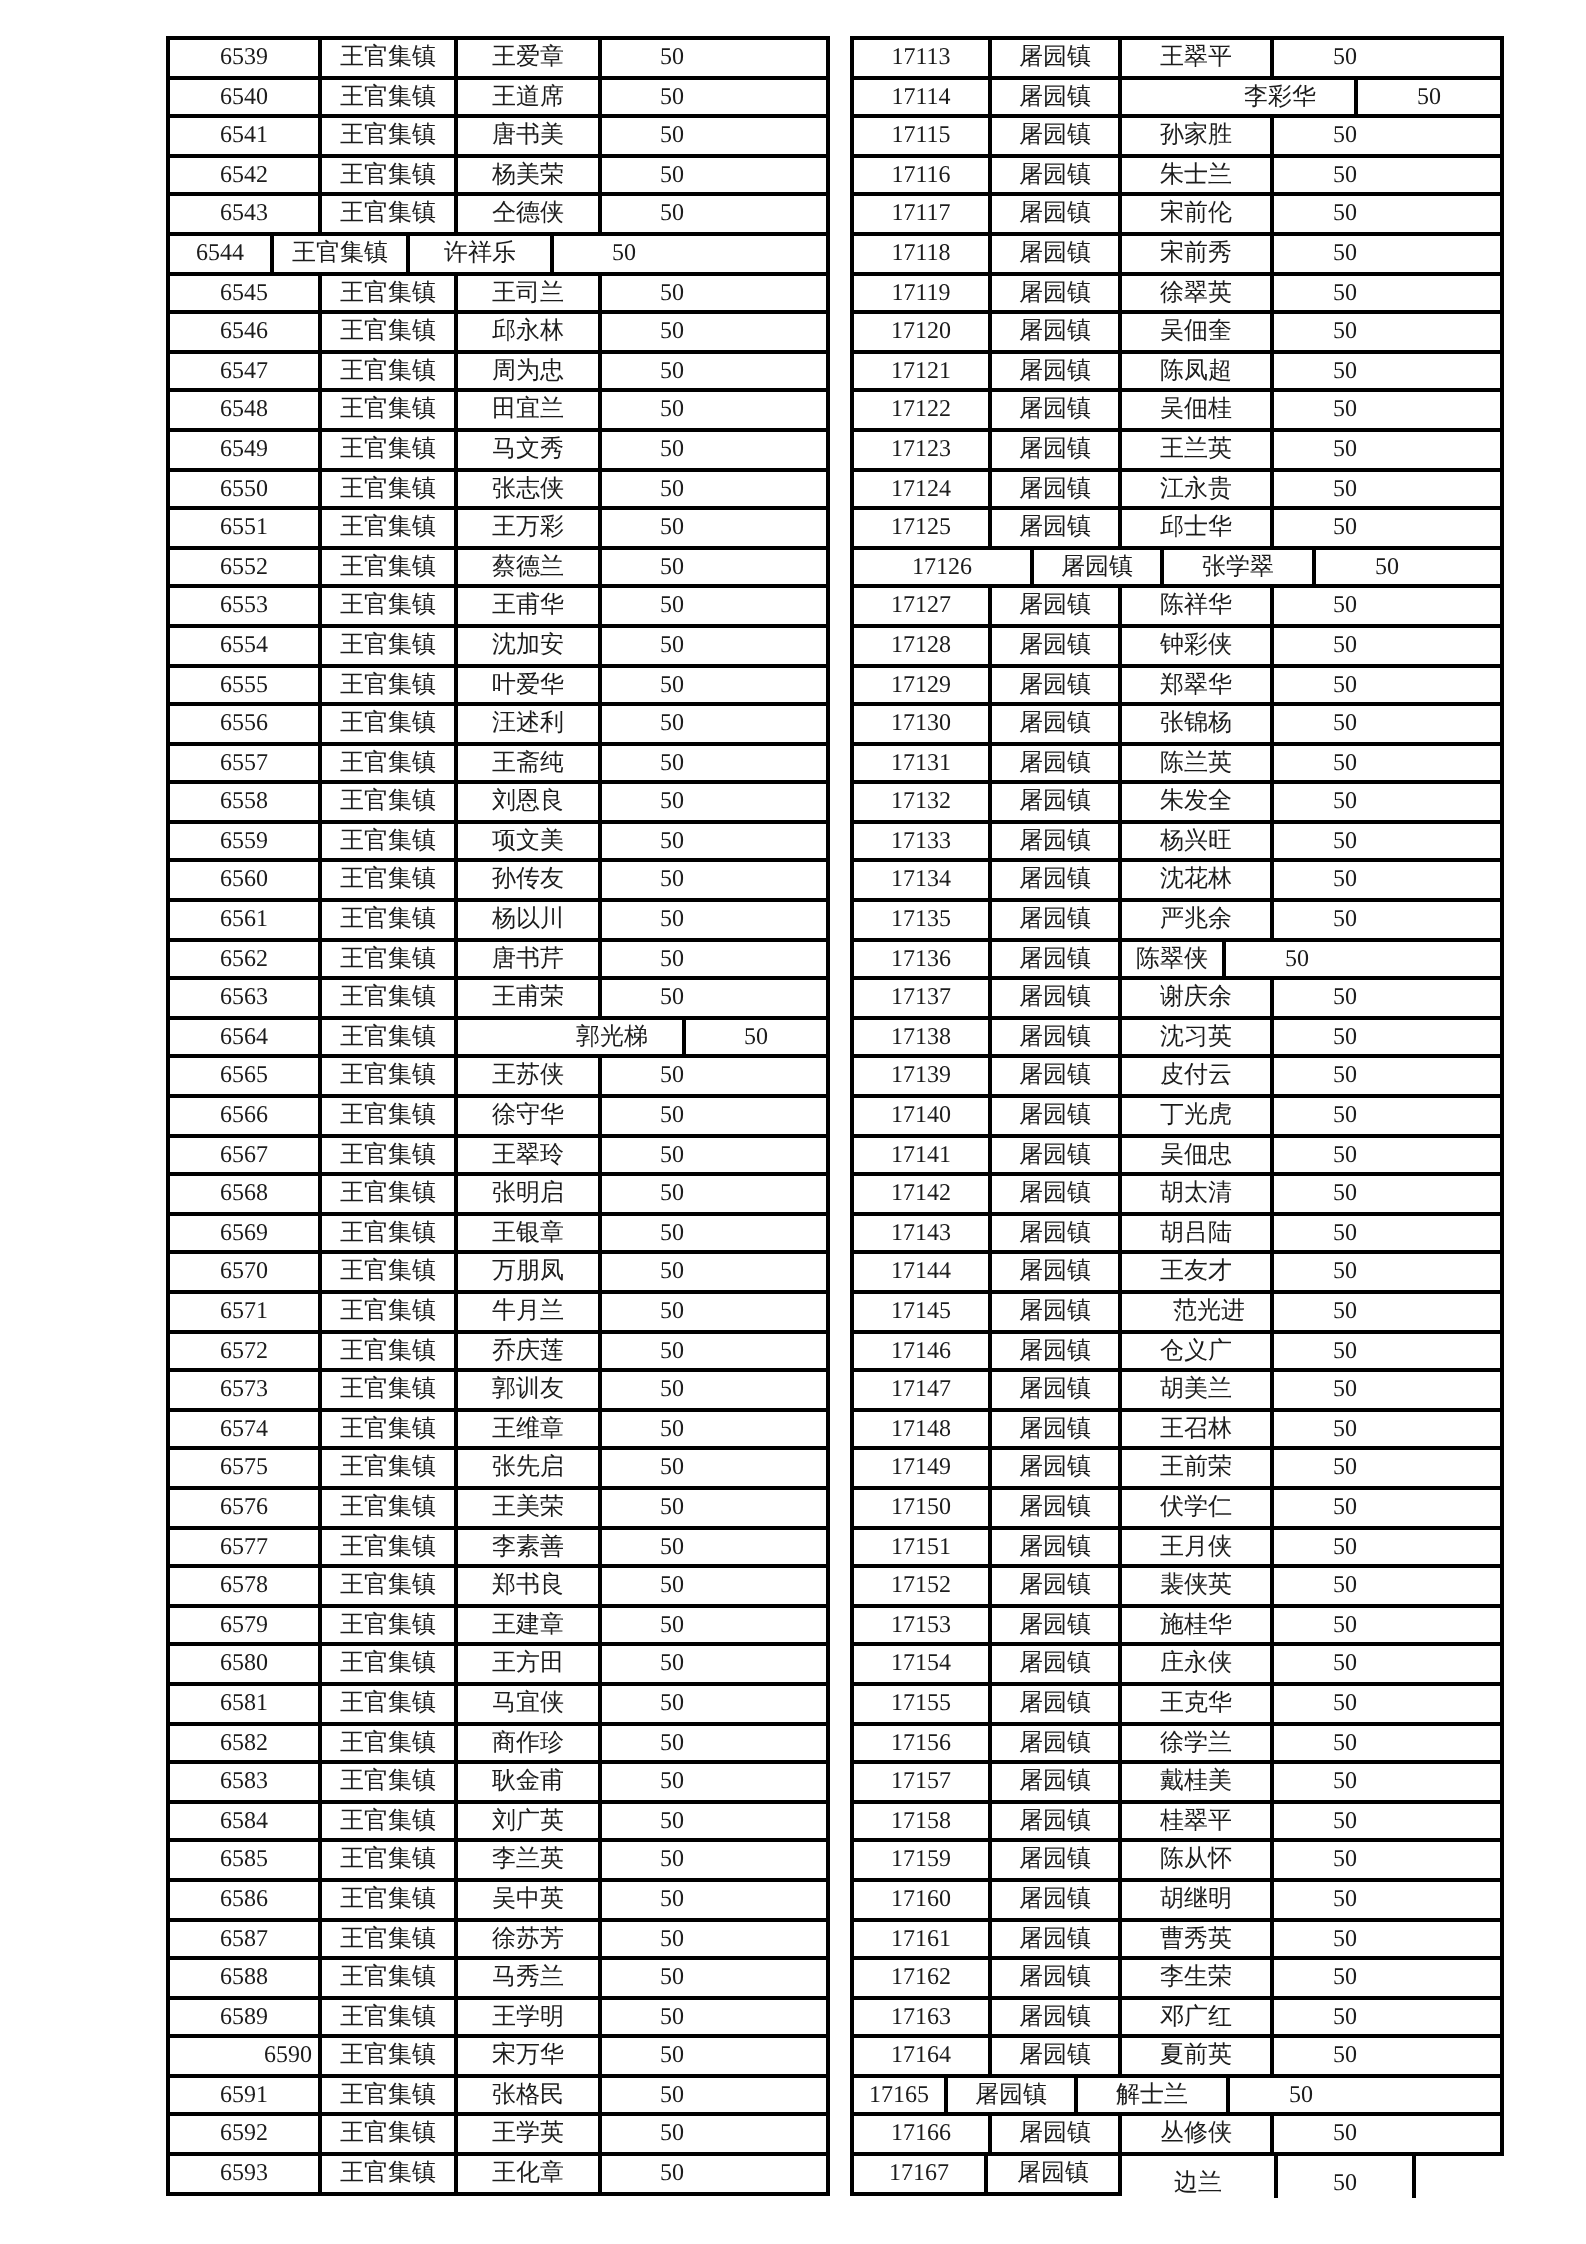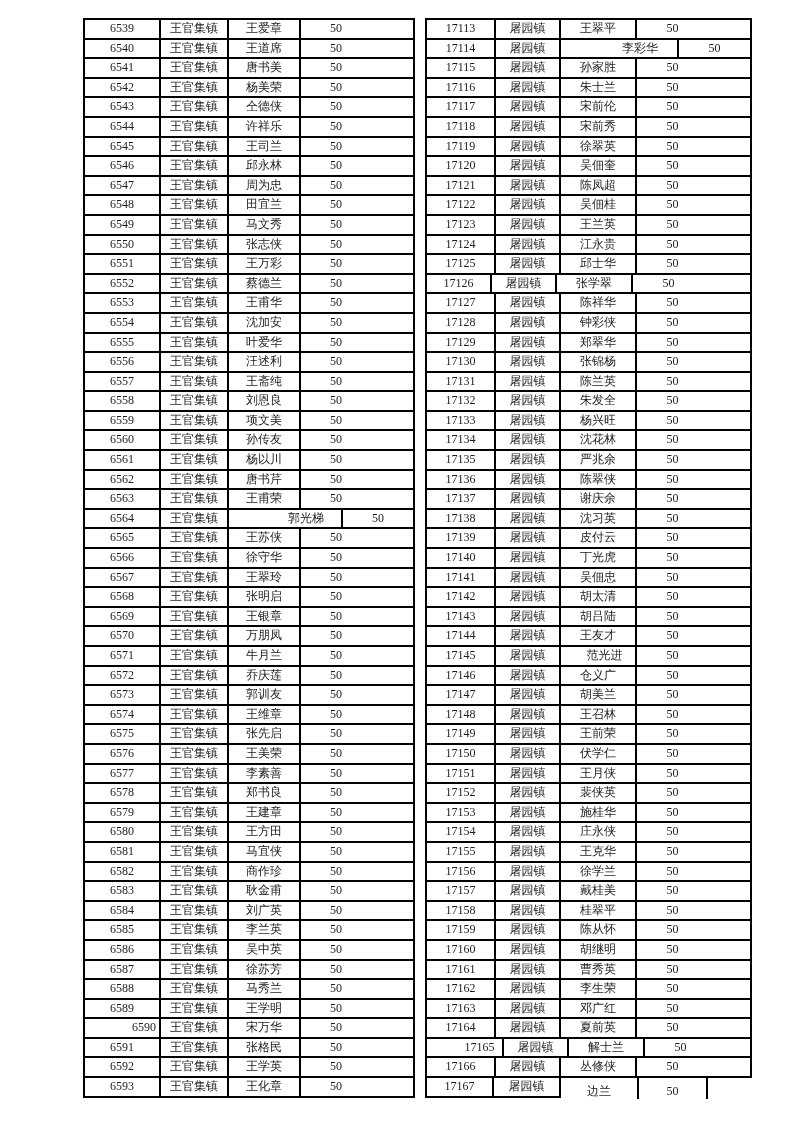--- a/index.html
+++ b/index.html
@@ -99,21 +99,21 @@
         <div class="tcell" style="width: 72px;">杨美荣</div>
         <div class="tcell noborder" style="width: 70px;">50</div>
       </div>
       <div class="trow">
         <div class="tcell" style="width: 76px;">6543</div>
         <div class="tcell" style="width: 68px;">王官集镇</div>
         <div class="tcell" style="width: 72px;">仝德侠</div>
         <div class="tcell noborder" style="width: 70px;">50</div>
       </div>
       <div class="trow">
-        <div class="tcell" style="width: 76px;">6544</div>
+        <div class="tcell" style="width: 52px;">6544</div>
         <div class="tcell" style="width: 68px;">王官集镇</div>
         <div class="tcell" style="width: 72px;">许祥乐</div>
         <div class="tcell noborder" style="width: 70px;">50</div>
       </div>
       <div class="trow">
         <div class="tcell" style="width: 76px;">6545</div>
         <div class="tcell" style="width: 68px;">王官集镇</div>
         <div class="tcell" style="width: 72px;">王司兰</div>
         <div class="tcell noborder" style="width: 70px;">50</div>
       </div>
@@ -479,21 +479,21 @@
         <div class="tcell" style="width: 76px;">江永贵</div>
         <div class="tcell noborder" style="width: 71px;">50</div>
       </div>
       <div class="trow">
         <div class="tcell" style="width: 69px;">17125</div>
         <div class="tcell" style="width: 65px;">屠园镇</div>
         <div class="tcell" style="width: 76px;">邱士华</div>
         <div class="tcell noborder" style="width: 71px;">50</div>
       </div>
       <div class="trow">
-        <div class="tcell" style="width: 65px;">17126</div>
+        <div class="tcell" style="width: 90px;">17126</div>
         <div class="tcell" style="width: 65px;">屠园镇</div>
         <div class="tcell" style="width: 76px;">张学翠</div>
         <div class="tcell noborder" style="width: 71px;">50</div>
       </div>
       <div class="trow">
         <div class="tcell" style="width: 69px;">17127</div>
         <div class="tcell" style="width: 65px;">屠园镇</div>
         <div class="tcell" style="width: 76px;">陈祥华</div>
         <div class="tcell noborder" style="width: 71px;">50</div>
       </div>
@@ -541,21 +541,21 @@
       </div>
       <div class="trow">
         <div class="tcell" style="width: 69px;">17135</div>
         <div class="tcell" style="width: 65px;">屠园镇</div>
         <div class="tcell" style="width: 76px;">严兆余</div>
         <div class="tcell noborder" style="width: 71px;">50</div>
       </div>
       <div class="trow">
         <div class="tcell" style="width: 69px;">17136</div>
         <div class="tcell" style="width: 65px;">屠园镇</div>
-        <div class="tcell" style="width: 76px;">陈翠侠</div>
+        <div class="tcell" style="width: 52px;">陈翠侠</div>
         <div class="tcell noborder" style="width: 71px;">50</div>
       </div>
       <div class="trow">
         <div class="tcell" style="width: 69px;">17137</div>
         <div class="tcell" style="width: 65px;">屠园镇</div>
         <div class="tcell" style="width: 76px;">谢庆余</div>
         <div class="tcell noborder" style="width: 71px;">50</div>
       </div>
       <div class="trow">
         <div class="tcell" style="width: 69px;">17138</div>
@@ -713,21 +713,21 @@
         <div class="tcell" style="width: 76px;">邓广红</div>
         <div class="tcell noborder" style="width: 71px;">50</div>
       </div>
       <div class="trow">
         <div class="tcell" style="width: 69px;">17164</div>
         <div class="tcell" style="width: 65px;">屠园镇</div>
         <div class="tcell" style="width: 76px;">夏前英</div>
         <div class="tcell noborder" style="width: 71px;">50</div>
       </div>
       <div class="trow">
-        <div class="tcell" style="width: 47px; margin-left: 30px;">17165</div>
+        <div class="tcell" style="width: 47px;">17165</div>
         <div class="tcell" style="width: 65px;">屠园镇</div>
         <div class="tcell" style="width: 76px;">解士兰</div>
         <div class="tcell noborder" style="width: 71px;">50</div>
       </div>
       <div class="trow">
         <div class="tcell" style="width: 69px;">17166</div>
         <div class="tcell" style="width: 65px;">屠园镇</div>
         <div class="tcell" style="width: 76px;">丛修侠</div>
         <div class="tcell noborder" style="width: 71px;">50</div>
       </div>

